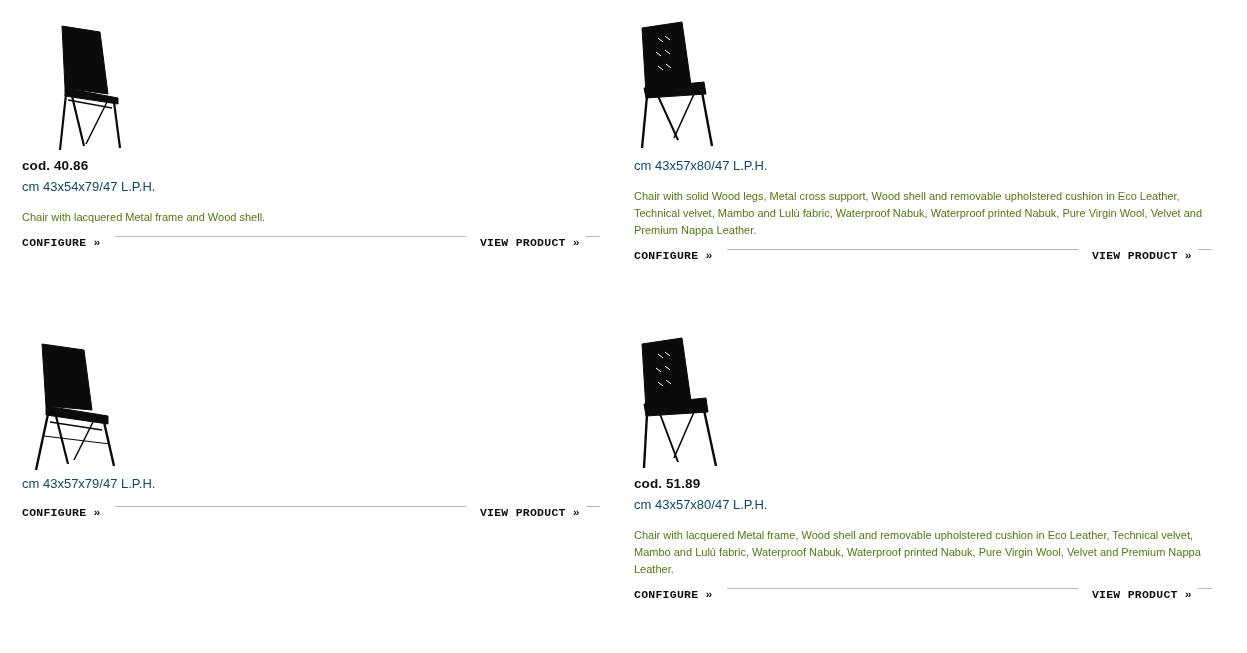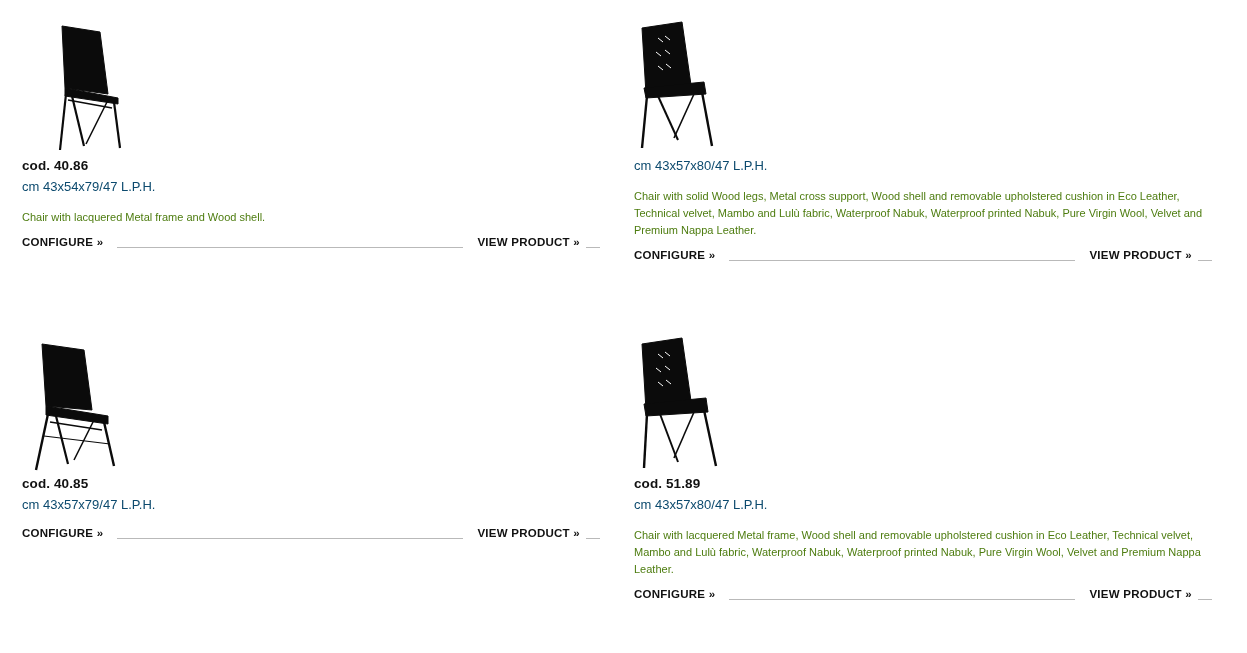--- a/index.html
+++ b/index.html
@@ -54,23 +54,24 @@
   }
   .desc {
     font-size: 11px;
     color: #4d7c0f;
     line-height: 1.55;
     margin: 0 0 10px 0;
     max-width: 572px;
   }
   .actions {
     display: flex;
-    align-items: flex-end;
+    align-items: flex-start;
     width: 578px;
     margin-top: 6px;
+    font-family: Liberation Mono, monospace;
   }
   .link {
     font-size: 11.5px;
     font-weight: bold;
     letter-spacing: 0.25px;
     color: #111;
     text-decoration: none;
     white-space: nowrap;
     cursor: pointer;
   }
@@ -152,21 +153,20 @@
           <path d="M24 80 L86 90 L86 98 L24 89 Z" stroke-width="1"></path>
           <path d="M26 88 L14 144" stroke-width="2.4" fill="none"></path>
           <path d="M82 96 L92 140" stroke-width="2.4" fill="none"></path>
           <path d="M34 90 L46 138" stroke-width="2.2" fill="none"></path>
           <path d="M72 94 L52 134" stroke-width="1.6" fill="none"></path>
           <path d="M28 96 L80 104" stroke-width="1.4" fill="none"></path>
           <path d="M22 110 L88 118" stroke-width="1.2" fill="none"></path>
         </g>
       </svg>
     </div>
-    <div class="code">cod. 40.85</div>
     <div class="dims">cm 43x57x79/47 L.P.H.</div>
     <div class="actions">
       <a class="link" href="#">CONFIGURE »</a>
       <span class="rule"></span>
       <a class="link" href="#">VIEW PRODUCT »</a>
       <span class="tail"></span>
     </div>
   </div>
 
   <div class="product col-right r2">

